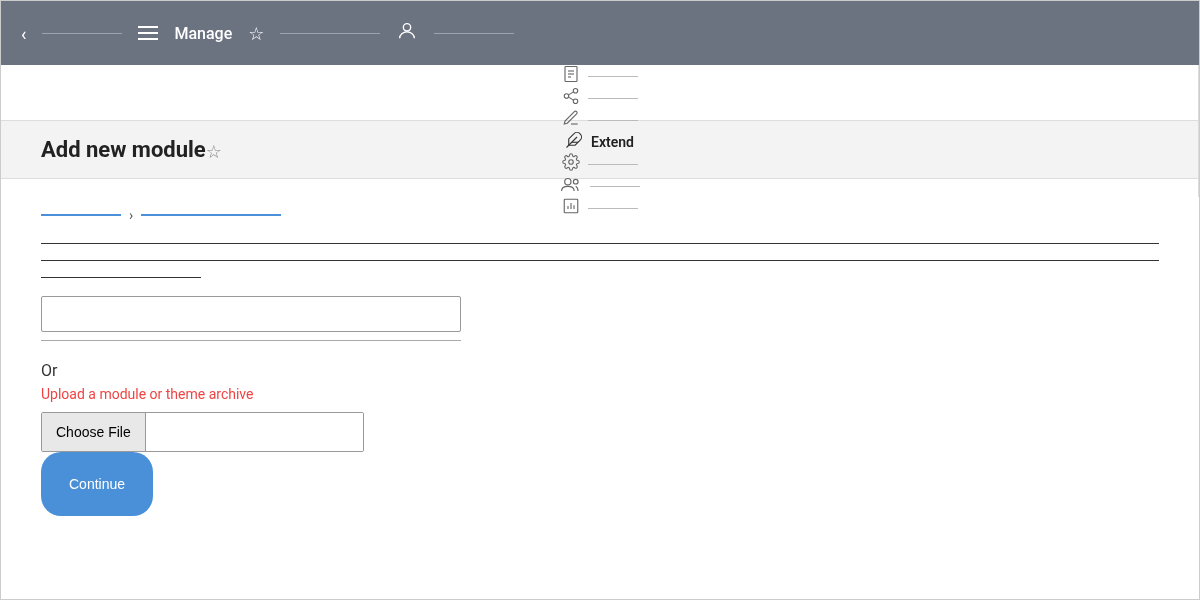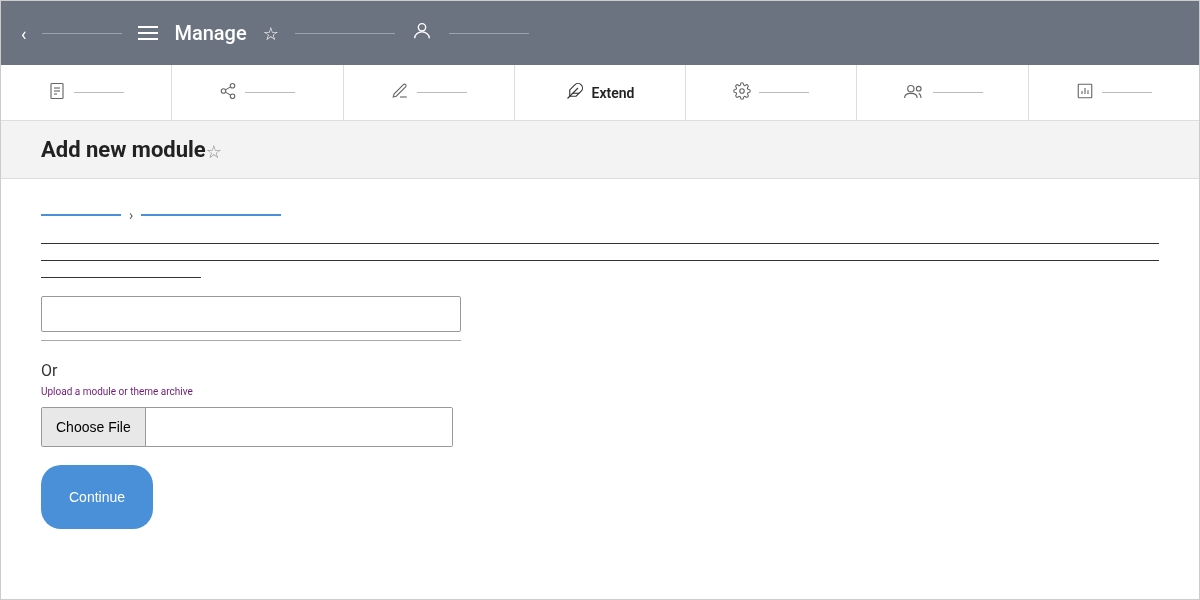--- a/index.html
+++ b/index.html
@@ -42,52 +42,53 @@
       cursor: pointer;
     }
     .top-nav .menu-icon span {
       display: block;
       width: 20px;
       height: 2px;
       background: #fff;
     }
     .top-nav .nav-title {
       color: #fff;
+      font-size: 16px;
+      font-weight: 500;
+    }
+    .top-nav .star-icon {
+      color: #fff;
+      font-size: 18px;
+      cursor: pointer;
+    }
+    .top-nav .divider-line-long {
+      height: 1px;
+      background: #9ca3af;
+      flex: 1;
+      max-width: 100px;
+    }
+    .top-nav .user-icon {
+      color: #fff;
       font-size: 20px;
-      font-weight: 500;
-    }
-    .top-nav .star-icon {
-      color: #fff;
-      font-size: 18px;
-      cursor: pointer;
-    }
-    .top-nav .divider-line-long {
+      cursor: pointer;
+    }
+    .top-nav .divider-line-right {
       height: 1px;
       background: #9ca3af;
       flex: 1;
-      max-width: 100px;
-    }
-    .top-nav .user-icon {
-      color: #fff;
-      font-size: 20px;
-      cursor: pointer;
-    }
-    .top-nav .divider-line-right {
-      height: 1px;
-      background: #9ca3af;
-      flex: 1;
       max-width: 80px;
     }
 
     
     .secondary-nav {
       display: flex;
       border-bottom: 1px solid #ddd;
       background: #fff;
       height: 56px;
+      flex-direction: column;
     }
     .nav-tab {
       flex: 1;
       display: flex;
       align-items: center;
       justify-content: center;
       gap: 8px;
       padding: 0 12px;
       border-right: 1px solid #ddd;
       cursor: pointer;
@@ -193,34 +194,33 @@
       margin-bottom: 20px;
     }
 
     
     .or-label {
       font-size: 16px;
       color: #333;
       margin-bottom: 6px;
     }
     .upload-label {
-      font-size: 10px;
-      color: #701a75;
+      font-size: 14px;
+      color: #ef4444;
       margin-bottom: 10px;
     }
 
     
     .file-input-wrapper {
       display: flex;
       align-items: center;
       border: 1px solid #999;
       border-radius: 2px;
-      width: 412px;
+      width: 323px;
       height: 40px;
-      margin-bottom: 18px;
       overflow: hidden;
     }
     .choose-file-btn {
       background: #e8e8e8;
       border: none;
       border-right: 1px solid #999;
       padding: 0 14px;
       height: 100%;
       font-size: 14px;
       cursor: pointer;

